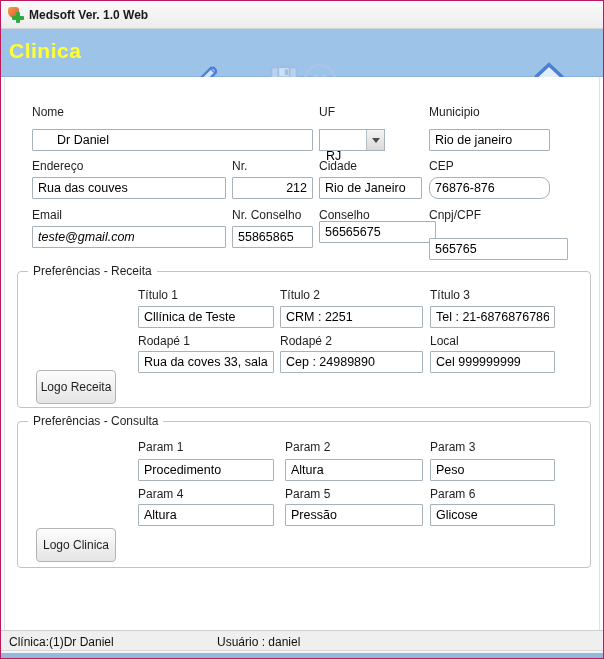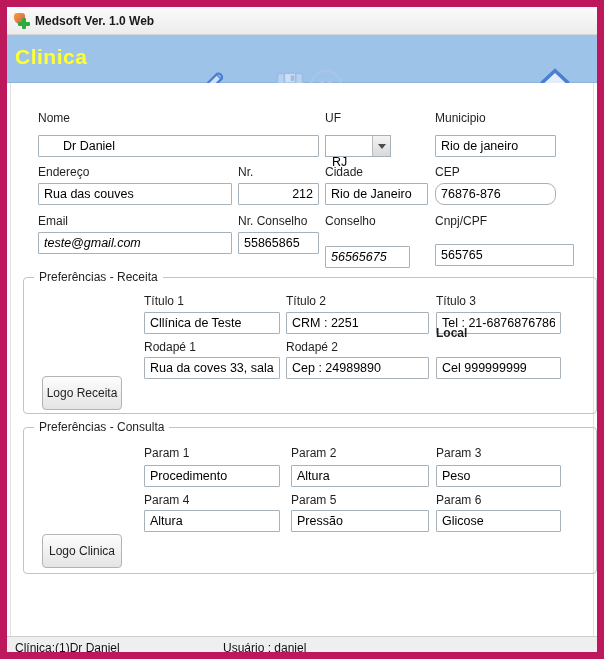--- a/index.html
+++ b/index.html
@@ -5,21 +5,21 @@
   * { margin: 0; padding: 0; box-sizing: border-box; }
   body {
     font-family: "Liberation Sans", "DejaVu Sans", sans-serif;
     background: #ffffff;
     width: 604px; height: 659px;
   }
   #window {
     position: relative;
     width: 604px; height: 659px;
     background: #ffffff;
-    border: 7px solid #be185d;
+    border: 1px solid #be185d;
     overflow: hidden;
   }
   
   .titlebar {
     position: absolute; left: 0; top: 0; width: 100%; height: 28px;
     background: linear-gradient(#fbfbfb, #ececec);
     border-bottom: 1px solid #d6d6d6;
   }
   .titlebar .title {
     position: absolute; left: 28px; top: 7px;
@@ -211,21 +211,21 @@
     <span class="lbl" style="left:424px; top:82px;">CEP</span>
     <input class="tb" style="left: 424px; top: 100px; width: 121px; border-radius: 9px;" value="76876-876">
 
     <span class="lbl" style="left:27px; top:131px;">Email</span>
     <input class="tb" style="left: 27px; top: 149px; width: 194px; font-style: italic;" value="teste@gmail.com">
 
     <span class="lbl" style="left:227px; top:131px;">Nr. Conselho</span>
     <input class="tb" style="left: 227px; top: 149px; width: 81px;" value="55865865">
 
     <span class="lbl" style="left:314px; top:131px;">Conselho</span>
-    <input class="tb" style="left: 314px; top: 163px; width: 85px; font-style: italic;" value="56565675">
+    <input class="tb" style="left: 314px; top: 144px; width: 117px;" value="56565675">
 
     <span class="lbl" style="left:424px; top:131px;">Cnpj/CPF</span>
     <input class="tb" style="left: 424px; top: 149px; width: 139px; margin-top: 12px;" value="565765">
 
     <div class="groupbox gb-receita">
       <span class="legend">Preferências - Receita</span>
 
       <span class="lbl" style="left:120px; top:16px;">Título 1</span>
       <input class="tb" style="left: 120px; top: 34px; width: 136px;" value="Cllínica de Teste">
 
@@ -234,21 +234,21 @@
 
       <span class="lbl" style="left:412px; top:16px;">Título 3</span>
       <input class="tb" style="left: 412px; top: 34px; width: 125px;" value="Tel : 21-6876876786">
 
       <span class="lbl" style="left:120px; top:62px;">Rodapé 1</span>
       <input class="tb" style="left: 120px; top: 79px; width: 136px;" value="Rua da coves 33, sala 201">
 
       <span class="lbl" style="left:262px; top:62px;">Rodapé 2</span>
       <input class="tb" style="left: 262px; top: 79px; width: 143px;" value="Cep : 24989890">
 
-      <span class="lbl" style="left:412px; top:48px;font-weight:bold;">Local</span>
+      <span class="lbl" style="left:412px; top:62px;">Local</span>
       <input class="tb" style="left: 412px; top: 79px; width: 125px;" value="Cel 999999999">
 
       <button class="btn" style="left:18px; top:98px;">Logo Receita</button>
     </div>
 
     <div class="groupbox gb-consulta">
       <span class="legend">Preferências - Consulta</span>
 
       <span class="lbl" style="left:120px; top:18px;">Param 1</span>
       <input class="tb" style="left: 120px; top: 37px; width: 136px;" value="Procedimento">

